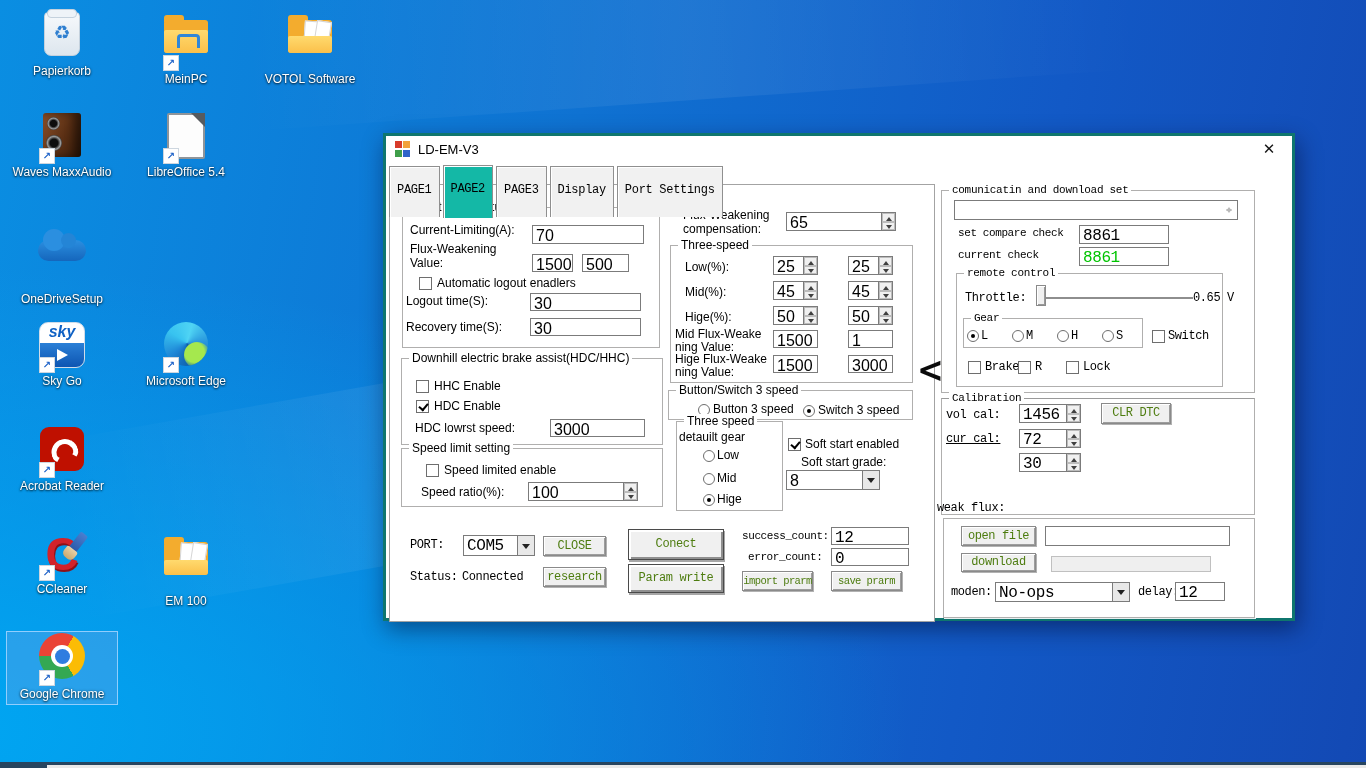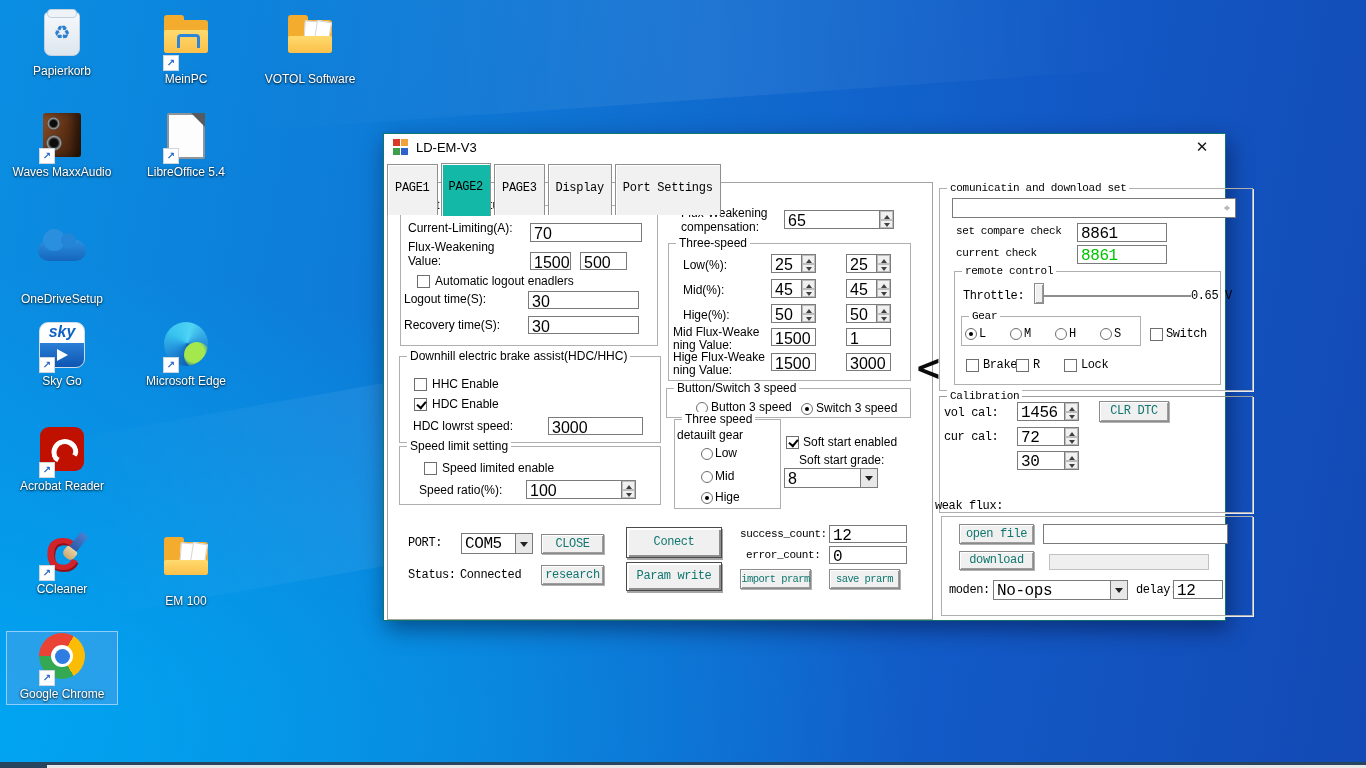--- a/index.html
+++ b/index.html
@@ -73,22 +73,22 @@
       transform:rotate(38deg);border-radius:2px;}
   .cc-brush::after{content:"";position:absolute;left:-2px;top:19px;width:13px;height:11px;background:linear-gradient(#e8d2a8,#c9a86e);
       border-radius:2px 2px 5px 5px;}
   
   .art-chrome{width:46px;height:46px;border-radius:50%;margin:1px auto 0;position:relative;
       background:conic-gradient(from 30deg, #fbbc05 0 120deg, #34a853 120deg 240deg, #ea4335 240deg 360deg);}
   .art-chrome::before{content:"";position:absolute;left:50%;top:50%;width:22px;height:22px;margin:-11px 0 0 -11px;border-radius:50%;background:#fff;}
   .art-chrome::after{content:"";position:absolute;left:50%;top:50%;width:15px;height:15px;margin:-7.5px 0 0 -7.5px;border-radius:50%;background:#2f7de0;}
 
   
-  .window{position:absolute;left:383px;top:133px;width:843px;height:488px;background:#fff;
-      border:1px solid #0f766e;box-shadow:3px 8px 22px rgba(0,0,30,.45);box-sizing:border-box;}
+  .window{position:absolute;left:383px;top:133px;width:912px;height:488px;background:#fff;
+      border:3px solid #0f766e;box-shadow:3px 8px 22px rgba(0,0,30,.45);box-sizing:border-box;}
   .titlebar{position:absolute;left:0;top:0;right:0;height:26px;background:#fff;}
   .app-icon{position:absolute;left:9px;top:5px;width:16px;height:16px;display:grid;grid-template-columns:7px 7px;grid-gap:1px;}
   .app-icon i{display:block;width:7px;height:7px;}
   .title-text{position:absolute;left:32px;top:6px;font-size:13px;color:#000;}
   .close-x{position:absolute;right:14px;top:4px;width:18px;height:18px;font:15px/18px "DejaVu Sans",sans-serif;text-align:center;color:#111;cursor:pointer;}
 
   .tabs{position:absolute;left:3px;top:30px;display:flex;z-index:3;}
   .tab{height:18px;line-height:18px;padding:16px 7px;margin-right:3px;background:#f1f1f1;
       border:1px solid #8f8f8f;border-bottom:none;font:12px "Liberation Mono",monospace;letter-spacing:-0.3px;
       box-shadow:inset 1px 1px 0 #fff;cursor:pointer;}
@@ -117,21 +117,21 @@
       border:3px solid transparent;border-top:4px solid #404040;}
   .mini-scroll{position:absolute;right:3px;top:2px;bottom:2px;width:10px;}
   .mini-scroll::before{content:"";position:absolute;left:2px;top:2px;border:3px solid transparent;border-bottom:4px solid #b9b9b9;}
   .mini-scroll::after{content:"";position:absolute;left:2px;bottom:2px;border:3px solid transparent;border-top:4px solid #b9b9b9;}
 
   .combo .carrow{position:absolute;right:0;top:0;bottom:0;width:16px;background:#e8e8e8;border-left:1px solid #7b7b7b;}
   .combo .carrow::after{content:"";position:absolute;left:50%;top:50%;margin:-2px 0 0 -4px;
       border:4px solid transparent;border-top:5px solid #222;}
 
   .btn{position:absolute;background:#f0f0f0;border:1px solid #8a8a8a;box-sizing:border-box;text-align:center;
-      font:12px "Liberation Mono",monospace;letter-spacing:-0.4px;color:#0f766e;cursor:pointer;
+      font:12px "Liberation Mono",monospace;letter-spacing:-0.4px;color:#4d7c0f;cursor:pointer;
       box-shadow:inset 1px 1px 0 #fff, inset -1px -1px 0 #9d9d9d, 1px 1px 0 rgba(0,0,0,.30);}
   .btn.big{border:1px solid #4a4a4a;box-shadow:inset 2px 2px 0 #fff, inset -2px -2px 0 #8f8f8f, 1px 2px 0 rgba(0,0,0,.35);}
   .btn.tight{font-size:10.5px;letter-spacing:-0.6px;}
 
   .cb{position:absolute;width:13px;height:13px;background:#fff;border:1px solid #6e6e6e;box-sizing:border-box;cursor:pointer;}
   .cb.checked::after{content:"";position:absolute;left:2px;top:2px;width:7px;height:4px;
       border-left:2px solid #000;border-bottom:2px solid #000;transform:rotate(-50deg);}
   .rb{position:absolute;width:12px;height:12px;border-radius:50%;background:#fff;border:1px solid #6e6e6e;box-sizing:border-box;cursor:pointer;}
   .rb.sel::after{content:"";position:absolute;left:3px;top:3px;width:4px;height:4px;border-radius:50%;background:#000;}
 
@@ -468,21 +468,21 @@
   </div>
   <span class="mlbl" style="left:560px;top:272px;">vol cal:</span>
   <div class="field mono" style="left:633px;top:268px;width:62px;height:19px;padding-right:14px;">
     <span>1456</span>
     <span class="spin">
         <b class="up"></b>
         <b class="dn"></b>
       </span>
   </div>
   <div class="btn" style="left:715px;top:267px;width:70px;height:21px;line-height:19px;">CLR DTC</div>
-  <span class="mlbl" style="left:560px;top:296px;">cur cal:</span>
+  <span class="mlbl" style="left:560px;top:296px;text-decoration:underline;">cur cal:</span>
   <div class="field mono" style="left:633px;top:293px;width:62px;height:19px;padding-right:14px;">
     <span>72</span>
     <span class="spin">
         <b class="up"></b>
         <b class="dn"></b>
       </span>
   </div>
   <span class="mlbl" style="left:551px;top:320px;margin-top:45px;">weak flux:</span>
   <div class="field mono" style="left:633px;top:317px;width:62px;height:19px;padding-right:14px;">
     <span>30</span>

